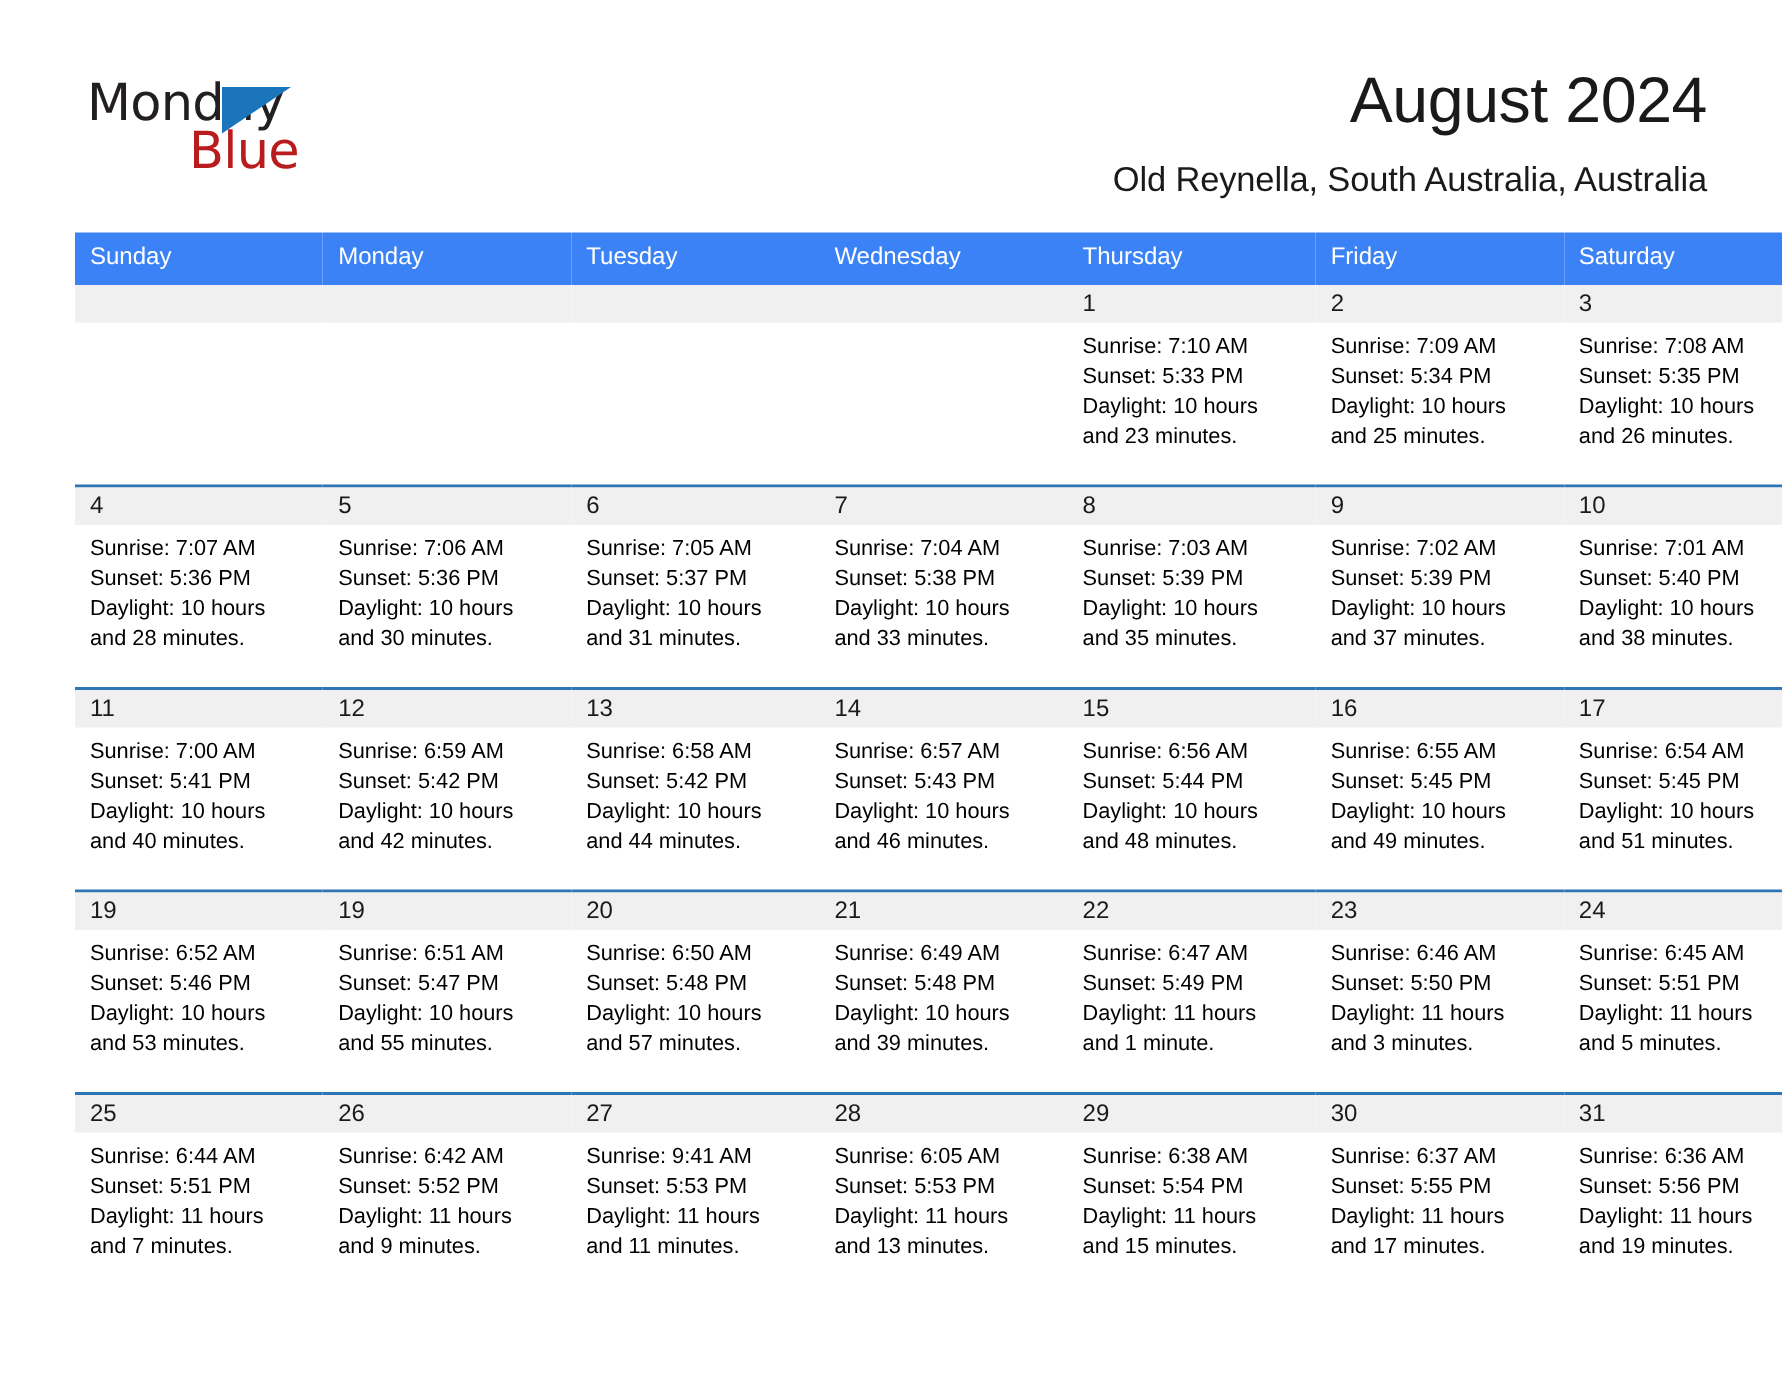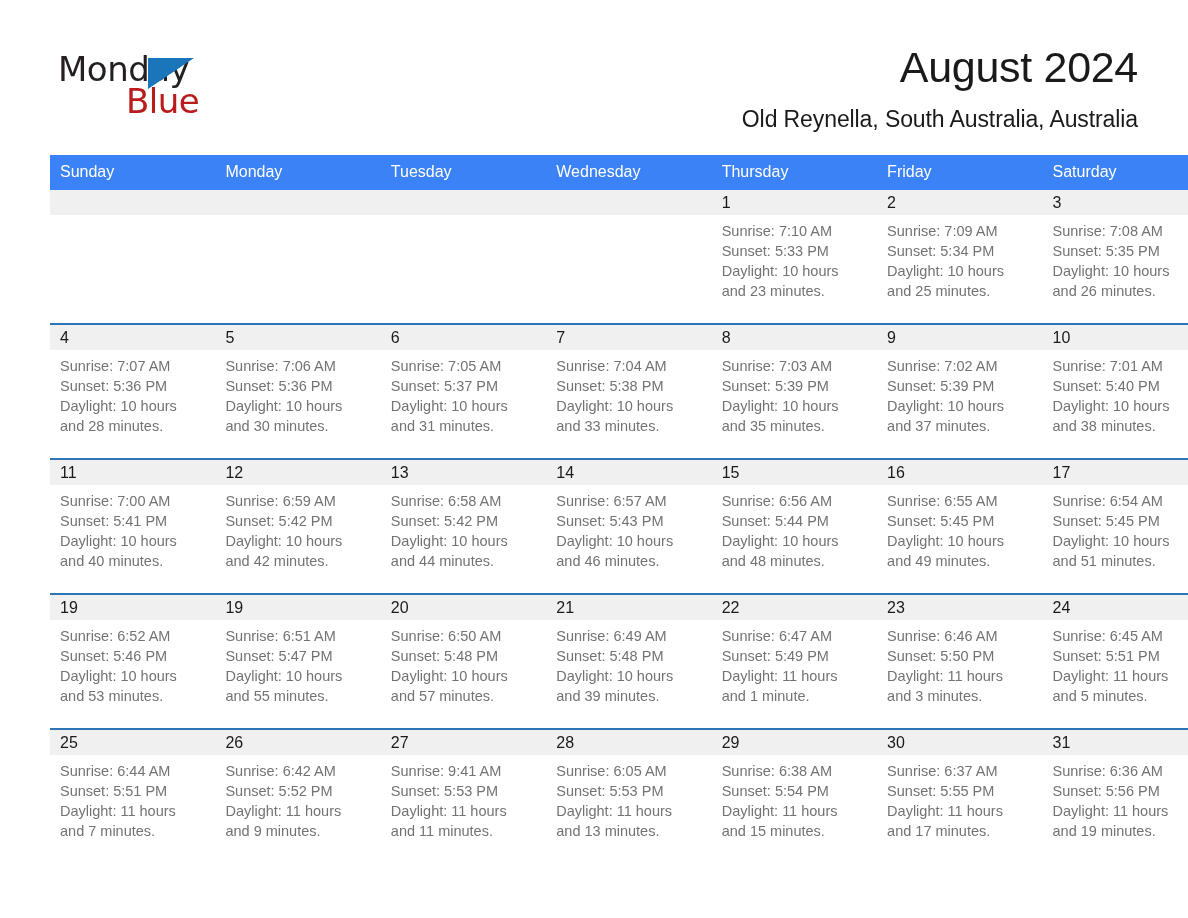--- a/index.html
+++ b/index.html
@@ -129,21 +129,21 @@
     line-height: 22px;
     color: #1a1a1a;
   }
   .daycell.empty .daynum-band {
     background: #f0f0f0;
   }
   .dayinfo {
     padding: 6px 8px 0 10px;
     font-size: 14.5px;
     line-height: 20px;
-    color: #737373;
+    color: #000000;
   }
   .dayinfo div {
     white-space: nowrap;
   }
 </style>
 </head>
 <body>
 
 <div class="page">
 

